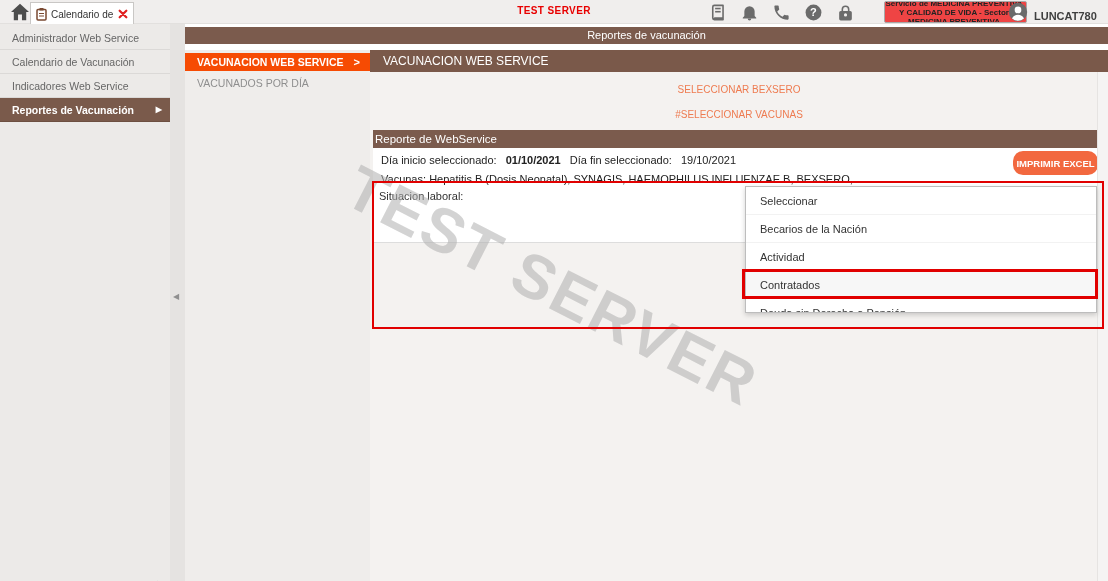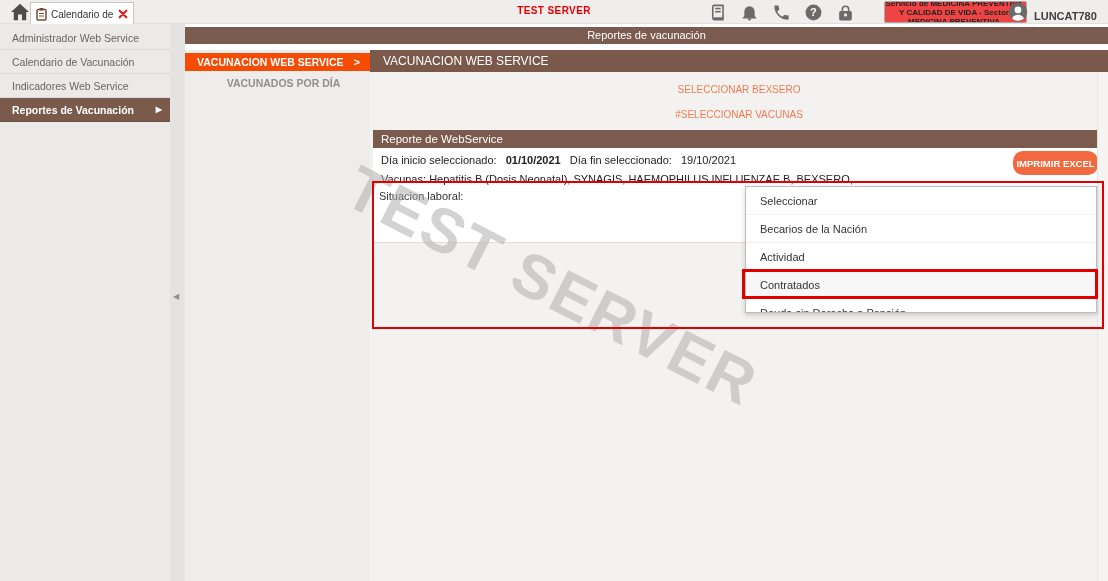--- a/index.html
+++ b/index.html
@@ -44,32 +44,32 @@
   
   .main-bg { position:absolute; left:185px; top:24px; width:923px; height:557px; background:#fff; }
   .page-title-bar { position:absolute; left:185px; top:27px; width:923px; height:17px; background:#7b5b4d;
                     color:#fff; font-size:11px; text-align:center; line-height:17px; }
   .subnav-bg { position:absolute; left:185px; top:50px; width:185px; height:531px; background:#efedeb; }
   .subnav-selected { position:absolute; left:185px; top:53px; width:185px; height:18px; background:#f64b03;
                      color:#fff; font-weight:bold; font-size:10.5px; line-height:18px; padding-left:12px;
                      display:flex; align-items:center; cursor:pointer; }
   .subnav-selected .sn-label { flex:1; }
   .sn-arrow { padding-right:10px; font-weight:bold; font-size:11px; }
-  .subnav-item2 { position:absolute; left:185px; top:77px; width:185px; height:16px; font-weight:bold;
-                  font-size:10.5px; color:#8f8f8f; padding-left:12px; cursor:pointer; white-space:nowrap;text-align:center; }
+  .subnav-item2 { position:absolute; left:185px; top:77px; width:185px; height:16px; font-weight:normal;
+                  font-size:10.5px; color:#8f8f8f; padding-left:12px; cursor:pointer; white-space:nowrap; }
   .content-header { position:absolute; left:370px; top:50px; width:738px; height:22px; background:#7a594a;
                     color:#fff; font-size:12px; line-height:22px; padding-left:13px; }
   .content-bg { position:absolute; left:370px; top:72px; width:738px; height:509px; background:#f4f2f0; }
 
   .link-row { position:absolute; left:370px; width:738px; text-align:center; font-size:10px; color:#ee7b50; }
   .link-row a { color:#ee7b50; text-decoration:none; cursor:pointer; }
   .link1 { top:84px; } .link2 { top:109px; }
 
   .report-bar { position:absolute; left:373px; top:130px; width:730px; height:18px; background:#7b5b4d;
-                color:#fff; font-size:11.5px; line-height:18px; padding-left:8px; }
+                color:#fff; font-size:11.5px; line-height:18px; padding-left:2px; }
   .white-panel { position:absolute; left:373px; top:148px; width:730px; height:95px; background:#fff;
                  border-bottom:1px solid #ddd; }
   .report-row1 { position:absolute; left:381px; top:154px; font-size:11px; color:#222; white-space:nowrap; }
   .report-row1 .bold { font-weight:bold;margin-top:32px; }
   .report-row1 .gap { display:inline-block; width:6px; }
   .report-row2 { position:absolute; left:381px; top:173px; font-size:11px; color:#222; white-space:nowrap; }
   .print-btn { position:absolute; left:1013px; top:151px; width:85px; height:24px; background:#f2683f;
                border:none; border-radius:10px; color:#fff; font-size:9.5px; font-weight:bold;
                font-family:"Liberation Sans", sans-serif; cursor:pointer; }
   .situacion-label { position:absolute; left:379px; top:190px; font-size:11px; color:#333; }

